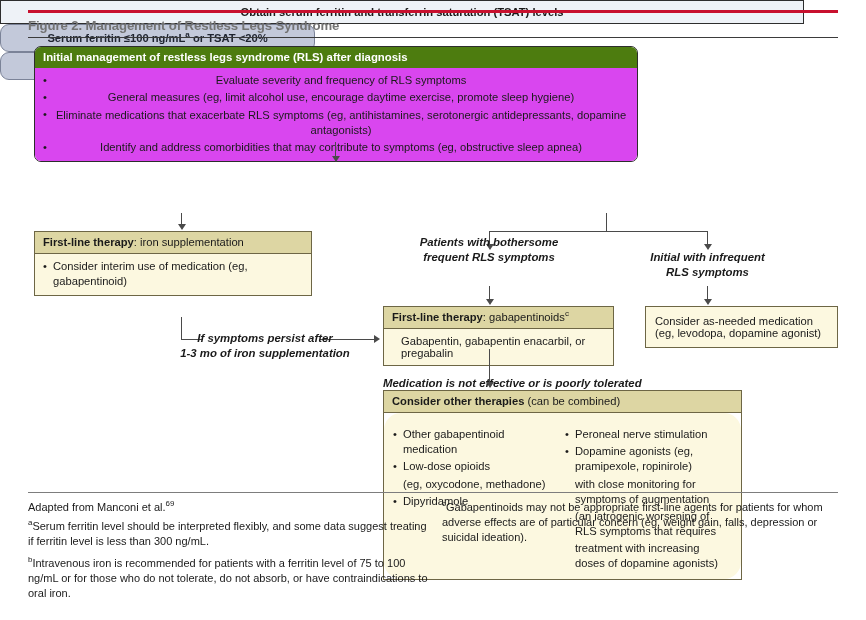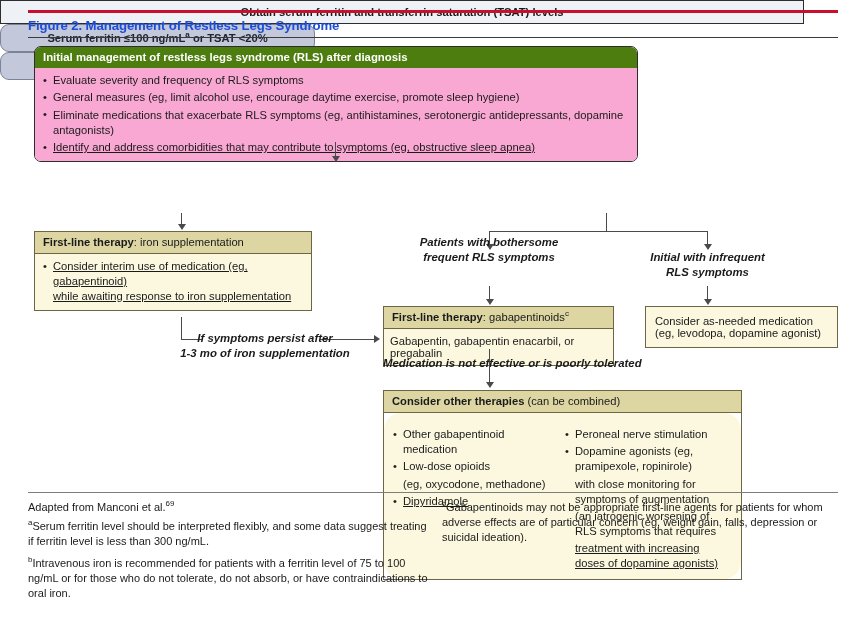--- a/index.html
+++ b/index.html
@@ -14,66 +14,66 @@
   }
 
   
   .red-rule {
     position: absolute; left: 28px; top: 10px; width: 810px; height: 3px;
     background: #c8102e;
   }
   .fig-title {
     position: absolute; left: 28px; top: 18px; width: 810px;
     font-size: 13.2px; font-weight: bold; letter-spacing: -0.1px;
-    color: #1d4ed8;
+    color: #737373;
   }
   .title-rule {
     position: absolute; left: 28px; top: 37px; width: 810px; height: 1.4px;
     background: #3b3b3b;
   }
   .foot-rule {
     position: absolute; left: 28px; top: 492px; width: 810px; height: 1px;
     background: #7d7d7d;
   }
 
   
   .box { position: absolute; border: 1px solid #2d2d2d; }
   .hdr-dark {
     background: #4d7c0f; color: #ffffff;
     font-weight: bold; font-size: 11.4px;
     padding: 4px 8px 5px 8px;
   }
-  .body-white { background: #f9a8d4; padding: 5px 8px 6px 8px; }
+  .body-white { background: #d946ef; padding: 5px 8px 6px 8px; text-align: center; }
 
   .khaki { border: 1px solid #6d6645; }
   .khaki-hdr {
     background: #ddd6a3; font-size: 11.2px; padding: 4px 8px 5px 8px;
     border-bottom: 1px solid #6d6645;
   }
   .khaki-body { background: #fcf8e0; padding: 5px 8px 6px 8px; font-size: 11.2px; }
-  .khaki-plain { background: #fcf8e0; padding: 6px 6px; font-size: 11.2px; }
+  .khaki-plain { background: #fcf8e0; padding: 6px 17px; font-size: 11.2px; }
 
   .tsat-box {
     background: #eef2f7; border: 1px solid #2d2d2d;
     text-align: center; font-weight: bold; font-size: 11.2px;
     padding: 5px 6px;
   }
   .branch {
     background: #c3c9da; border: 1px solid #7b8398;
     text-align: center; font-weight: bold; font-size: 11.2px;
     padding: 7px 6px; color: #1f2430;
   }
   .branch-l { border-radius: 9px 9px 9px 9px; }
 
   ul.bl { margin: 0; padding: 0; list-style: none; }
   ul.bl li {
     position: relative; padding-left: 10px; margin-bottom: 2.5px;
     line-height: 1.33;
   }
-  ul.bl li:last-child { margin-bottom: 0; text-decoration: underline; }
+  ul.bl li:last-child { margin-bottom: 0; }
   ul.bl li::before {
     content: "\2022"; position: absolute; left: 0; top: -0.5px;
   }
   ul.bl li.nobullet::before { content: ""; }
 
   .italic-lbl {
     position: absolute; font-style: italic; font-weight: bold;
     font-size: 11.4px; text-align: center; line-height: 1.3;
   }
 
@@ -140,21 +140,20 @@
 <div class="arrow-d" style="left:703.5px; top:244px;"></div>
 
 <div class="box khaki" style="left:34px; top:231px; width:278px;">
   <div class="khaki-hdr">
     <span class="b">First-line therapy</span><span>: iron supplementation</span>
   </div>
   <div class="khaki-body">
     <ul class="bl">
       <li>
         <span>Consider interim use of medication (eg, gabapentinoid)</span><br>
-        <span>while awaiting response to iron supplementation</span>
       </li>
     </ul>
   </div>
 </div>
 
 <div class="elbow" style="left:181px; top:317px; width:22px; height:23px;"></div>
 <div class="hline" style="left:320px; top:339px; width:56px;"></div>
 <div class="arrow-r" style="left:374px; top:335px;"></div>
 <div class="italic-lbl" style="left:154px; top:331px; width:222px;">
   <span>If symptoms persist after</span><br>
@@ -182,21 +181,21 @@
   <div class="khaki-plain">Gabapentin, gabapentin enacarbil, or pregabalin</div>
 </div>
 
 <div class="box khaki" style="left:645px; top:306px; width:193px;">
   <div class="khaki-plain" style="padding:8px 9px;">
     <span>Consider as-needed medication</span><br>
     <span>(eg, levodopa, dopamine agonist)</span>
   </div>
 </div>
 
-<div class="italic-lbl" style="left:383px; top:356px; width:330px; text-align:left;">Medication is not effective or is poorly tolerated</div>
+<div class="italic-lbl" style="left:383px; top:376px; width:330px; text-align:left;">Medication is not effective or is poorly tolerated</div>
 <div class="vline" style="left:489px; top:349px; height:36px;"></div>
 <div class="arrow-d" style="left:485.5px; top:382px;"></div>
 
 <div class="box khaki" style="left:383px; top:390px; width:359px;">
   <div class="khaki-hdr">
     <span class="b">Consider other therapies</span><span> (can be combined)</span>
   </div>
   <div class="khaki-body" style="display:flex; gap:4px; padding:14px 9px 8px 9px;border-radius:17px;">
     <ul class="bl" style="width:168px; flex:none;">
       <li>Other gabapentinoid medication</li>

